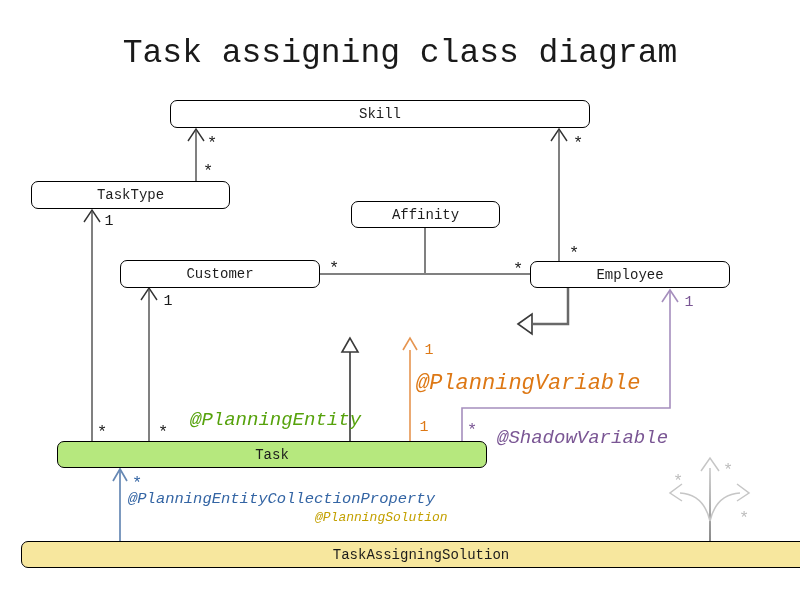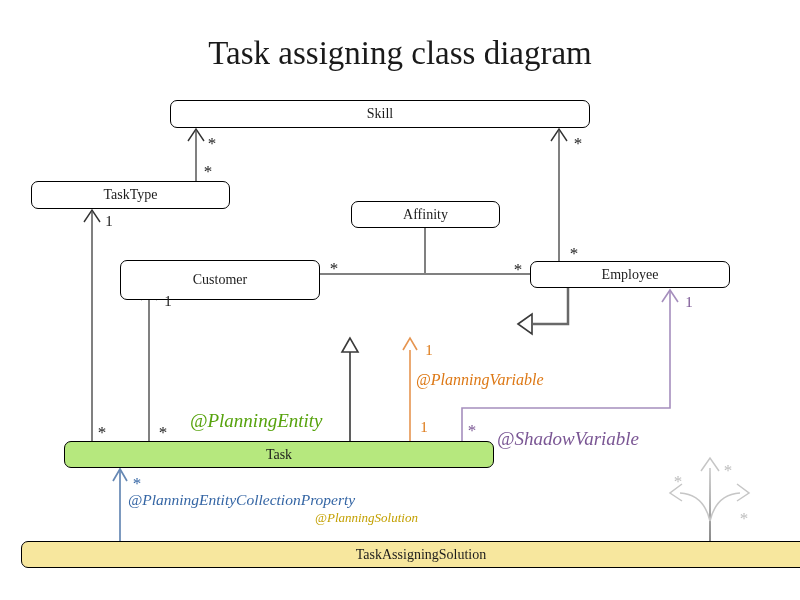--- a/index.html
+++ b/index.html
@@ -1,18 +1,18 @@
 <!DOCTYPE html>
 <html><head>
 <meta charset="utf-8">
 <style>
   html,body{margin:0;padding:0;background:#fff;}
   .canvas{
     position:relative;width:800px;height:600px;background:#ffffff;overflow:hidden;
-    font-family:Liberation Serif, serif;
+    font-family:Liberation Mono, monospace;
   }
   .canvas svg{position:absolute;left:0;top:0;pointer-events:none;}
   .title{
     position:absolute;left:0;top:35px;width:800px;text-align:center;
     font-size:33px;color:#1a1a1a;letter-spacing:0px;
   }
   .uml-box{
     position:absolute;box-sizing:border-box;background:#ffffff;
     border:1.5px solid #000;border-radius:7px;
     display:flex;align-items:center;justify-content:center;
@@ -26,21 +26,21 @@
   }
   .m.star{font-size:17px;padding-top:9px;}
   .m.orange{color:#dd7815;}
   .m.purple{color:#7a5694;}
   .m.blue{color:#3465a4;}
   .m.faded{color:#bdbdbd;}
   .ann{
     position:absolute;font-style:italic;white-space:nowrap;line-height:1.15;
   }
   .ann.green{color:#56a20c;font-size:19px;}
-  .ann.orange{color:#dd7815;font-size:16px;}
+  .ann.orange{color:#dd7815;font-size:22px;}
   .ann.purple{color:#7a5694;font-size:19px;margin-top:16px;}
   .ann.blue{color:#3465a4;font-size:15.5px;}
   .ann.gold{color:#c3a000;font-size:13px;}
   
   .shaft{stroke:#808080;stroke-width:2;fill:none;}
   .wings{stroke:#333333;stroke-width:1.4;fill:none;}
   .inh-shaft{stroke:#5f5f5f;stroke-width:2;fill:none;}
   .conn{stroke:#696969;stroke-width:2.5;fill:none;}
   .tri{fill:#ffffff;stroke:#3a3a3a;stroke-width:1.6;}
   .orange-l{stroke:#e69550;stroke-width:1.6;fill:none;}
@@ -122,23 +122,23 @@
       <path class="faded-l" d="M710,521 C714,504 723,494 740,493"></path>
       <path class="faded-l" d="M737,484 L749,493 L737,501"></path>
     </g>
   </svg>
 
   <div class="title">Task assigning class diagram</div>
 
   <div class="uml-box" style="left:170px;top:100px;width:420px;height:28px">Skill</div>
   <div class="uml-box" style="left:31px;top:181px;width:199px;height:28px">TaskType</div>
   <div class="uml-box" style="left:351px;top:201px;width:149px;height:27px">Affinity</div>
-  <div class="uml-box" style="left:120px;top:260px;width:200px;height:40px">Customer</div>
+  <div class="uml-box" style="left:120px;top:260px;width:200px;height:28px">Customer</div>
   <div class="uml-box" style="left:530px;top:261px;width:200px;height:27px">Employee</div>
-  <div class="uml-box green" style="left:64px;top:441px;width:430px;height:27px">Task</div>
+  <div class="uml-box green" style="left:57px;top:441px;width:430px;height:27px">Task</div>
   <div class="uml-box yellow" style="left:21px;top:541px;width:800px;height:27px">TaskAssigningSolution</div>
 
   <span class="m star" style="left:212px;top:139px">*</span>
   <span class="m star" style="left:208px;top:167px">*</span>
   <span class="m star" style="left:578px;top:139px">*</span>
   <span class="m star" style="left:574px;top:249px">*</span>
   <span class="m star" style="left:334px;top:264px">*</span>
   <span class="m star" style="left:518px;top:265px">*</span>
   <span class="m" style="left:109px;top:221px">1</span>
   <span class="m star" style="left:102px;top:428px">*</span>

